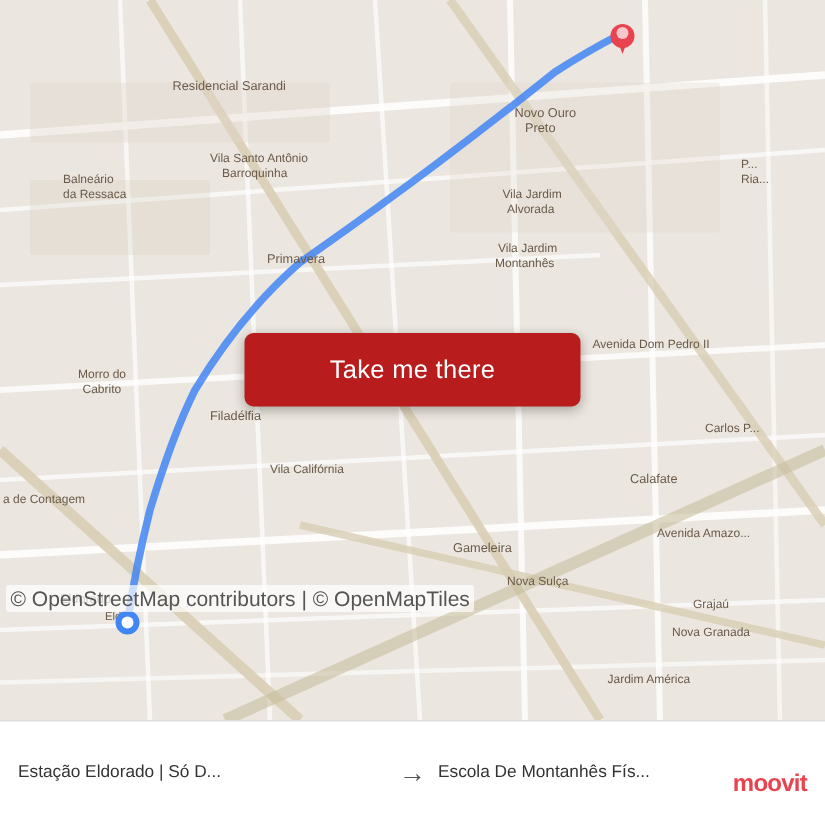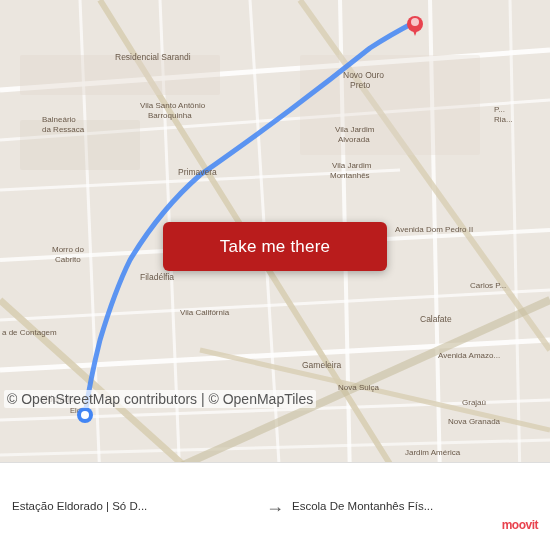--- a/index.html
+++ b/index.html
@@ -49,21 +49,21 @@
       box-shadow: 0 2px 8px rgba(0,0,0,0.3);
       letter-spacing: 0.2px;
     }
 
     
     #bottom-bar {
       position: absolute;
       bottom: 0;
       left: 0;
       width: 550px;
-      height: 88px;
+      height: 70px;
       background: white;
       display: flex;
       align-items: center;
       border-top: 1px solid #ddd;
     }
 
     .route-info {
       display: flex;
       align-items: center;
       width: 100%;
@@ -101,21 +101,21 @@
     .moovit-logo {
       position: absolute;
       bottom: 18px;
       right: 12px;
       display: flex;
       align-items: center;
       gap: 2px;
     }
 
     .moovit-text {
-      font-size: 12px;
+      font-size: 16px;
       font-weight: bold;
       color: #e8434f;
       letter-spacing: -0.5px;
     }
 
   </style>
 </head>
 <body>
 
 <div id="map-container">

